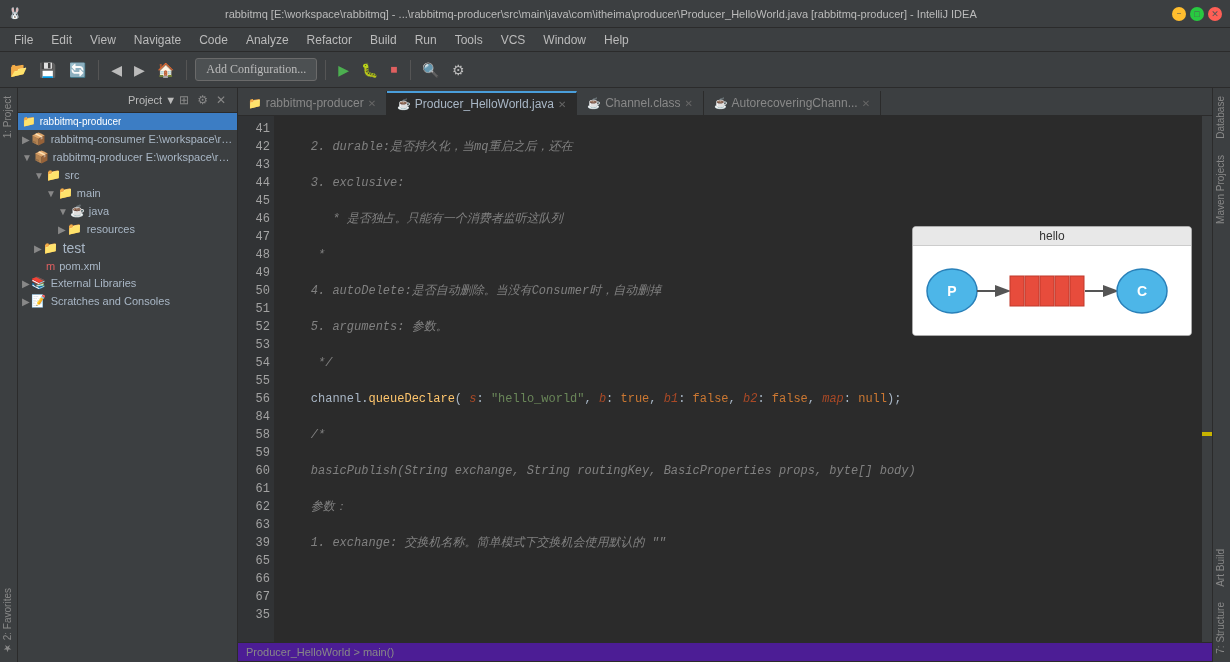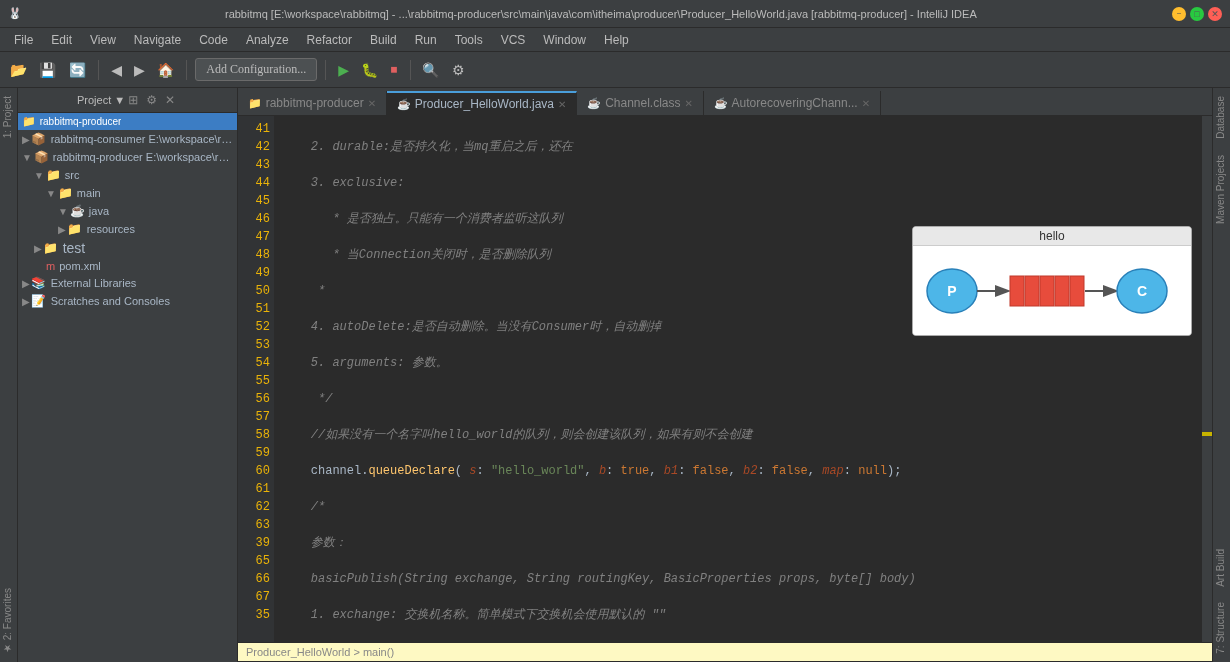--- a/index.html
+++ b/index.html
@@ -87,21 +87,21 @@
       width: 220px;
       background: #3c3f41;
       border-right: 1px solid #2b2b2b;
       overflow-y: auto;
       flex-shrink: 0;
     }
 
     #sidebar-header {
       display: flex;
       align-items: center;
-      justify-content: center;
+      justify-content: flex-end;
       padding: 4px 8px;
       font-size: 11px;
       color: #bbbbbb;
       background: #3c3f41;
       border-bottom: 1px solid #2b2b2b;
     }
 
     .sidebar-toolbar-btn {
       background: none;
       border: none;
@@ -169,21 +169,21 @@
       font-family: 'Consolas', 'Courier New', monospace;
       font-size: 12px;
     }
 
     #line-numbers {
       position: absolute;
       left: 0;
       top: 0;
       width: 36px;
       background: #313335;
-      color: #eab308;
+      color: #a3a3a3;
       padding: 4px 4px 4px 4px;
       font-family: 'Consolas', 'Courier New', monospace;
       font-size: 12px;
       line-height: 18px;
       text-align: right;
       user-select: none;
       height: 100%;
       overflow: hidden;
     }
 
@@ -492,48 +492,46 @@
               <div>47</div>
               <div>48</div>
               <div>49</div>
               <div>50</div>
             <div>51</div>
               <div>52</div>
               <div>53</div>
               <div>54</div>
               <div>55</div>
             <div>56</div>
-              <div>57</div>
+              <div>84</div>
               <div>58</div>
               <div>59</div>
               <div>60</div>
             <div>61</div>
               <div>62</div>
               <div>63</div>
               <div>39</div>
               <div>65</div>
             <div>66</div>
               <div>67</div>
               <div>35</div>
 
           </div>
           <div id="code-content">
 <span class="code-line comment">    2. <span style="font-style:italic">durable</span>:是否持久化，当<span style="font-style:italic">mq</span>重启之后，还在</span>
 <span class="code-line comment">    3. <span style="font-style:italic">exclusive</span>:</span>
 <span class="code-line comment">       * 是否独占。只能有一个消费者监听这队列</span>
-<span class="code-line comment">       * 当<span style="font-style:italic">Connection</span>关闭时，是否删除队列</span>
 <span class="code-line comment">     *</span>
 <span class="code-line comment">    4. <span style="font-style:italic">autoDelete</span>:是否自动删除。当没有<span style="font-style:italic">Consumer</span>时，自动删掉</span>
 <span class="code-line comment">    5. <span style="font-style:italic">arguments</span>: 参数。</span>
 <span class="code-line comment">     */</span>
-<span class="code-line comment">    //如果没有一个名字叫<span style="font-style:italic">hello_world</span>的队列，则会创建该队列，如果有则不会创建</span>
 <span class="code-line">    <span style="color:#a9b7c6;">channel</span>.<span class="method">queueDeclare</span>( <span class="param-name">s</span>: <span class="str">"hello_world"</span>, <span class="param-name">b</span>: <span class="kw">true</span>, <span class="param-name">b1</span>: <span class="kw">false</span>, <span class="param-name">b2</span>: <span class="kw">false</span>, <span class="param-name">map</span>: <span class="kw">null</span>);</span>
 <span class="code-line comment">    /*</span>
+<span class="code-line comment" style="font-style:italic">    basicPublish(String exchange, String routingKey, BasicProperties props, byte[] body)</span>
 <span class="code-line comment">    参数：</span>
-<span class="code-line comment" style="font-style:italic">    basicPublish(String exchange, String routingKey, BasicProperties props, byte[] body)</span>
 <span class="code-line comment">    1. <span style="font-style:italic">exchange</span>: 交换机名称。简单模式下交换机会使用默认的 <span style="font-style:italic">""</span></span>
 
 
 
 
 
 
 
 
 
@@ -576,21 +574,21 @@
 
               <line x1="163" y1="35" x2="193" y2="35" stroke="#555" stroke-width="2" marker-end="url(#arrow)"></line>
 
               <ellipse cx="220" cy="35" rx="25" ry="22" fill="#4db6e8" stroke="#2980b9" stroke-width="1.5"></ellipse>
               <text x="220" y="40" text-anchor="middle" fill="white" font-weight="bold" font-size="14">C</text>
             </svg>
           </div>
         </div>
       </div>
 
-      <div id="breadcrumb" style="height:20px;background:#fef9c3;display:flex;align-items:center;padding:0 8px;font-size:11px;color:#888;border-top:1px solid #2b2b2b;">
+      <div id="breadcrumb" style="height:20px;background:#4c1d95;display:flex;align-items:center;padding:0 8px;font-size:11px;color:#888;border-top:1px solid #2b2b2b;">
         <span>Producer_HelloWorld &gt; main()</span>
       </div>
     </div>
 
     <div id="right-side-labels" style="width:18px;background:#3c3f41;display:flex;flex-direction:column;border-left:1px solid #2b2b2b;">
       <span class="side-label" style="writing-mode:vertical-rl;transform:rotate(180deg);font-size:10px;color:#888;padding:8px 2px;cursor:pointer;">Database</span>
       <span class="side-label" style="writing-mode:vertical-rl;transform:rotate(180deg);font-size:10px;color:#888;padding:8px 2px;cursor:pointer;">Maven Projects</span>
       <span class="side-label" style="writing-mode:vertical-rl;transform:rotate(180deg);font-size:10px;color:#888;padding:8px 2px;cursor:pointer;margin-top:auto;">Art Build</span>
       <span class="side-label" style="writing-mode:vertical-rl;transform:rotate(180deg);font-size:10px;color:#888;padding:8px 2px;cursor:pointer;">7: Structure</span>
     </div>

